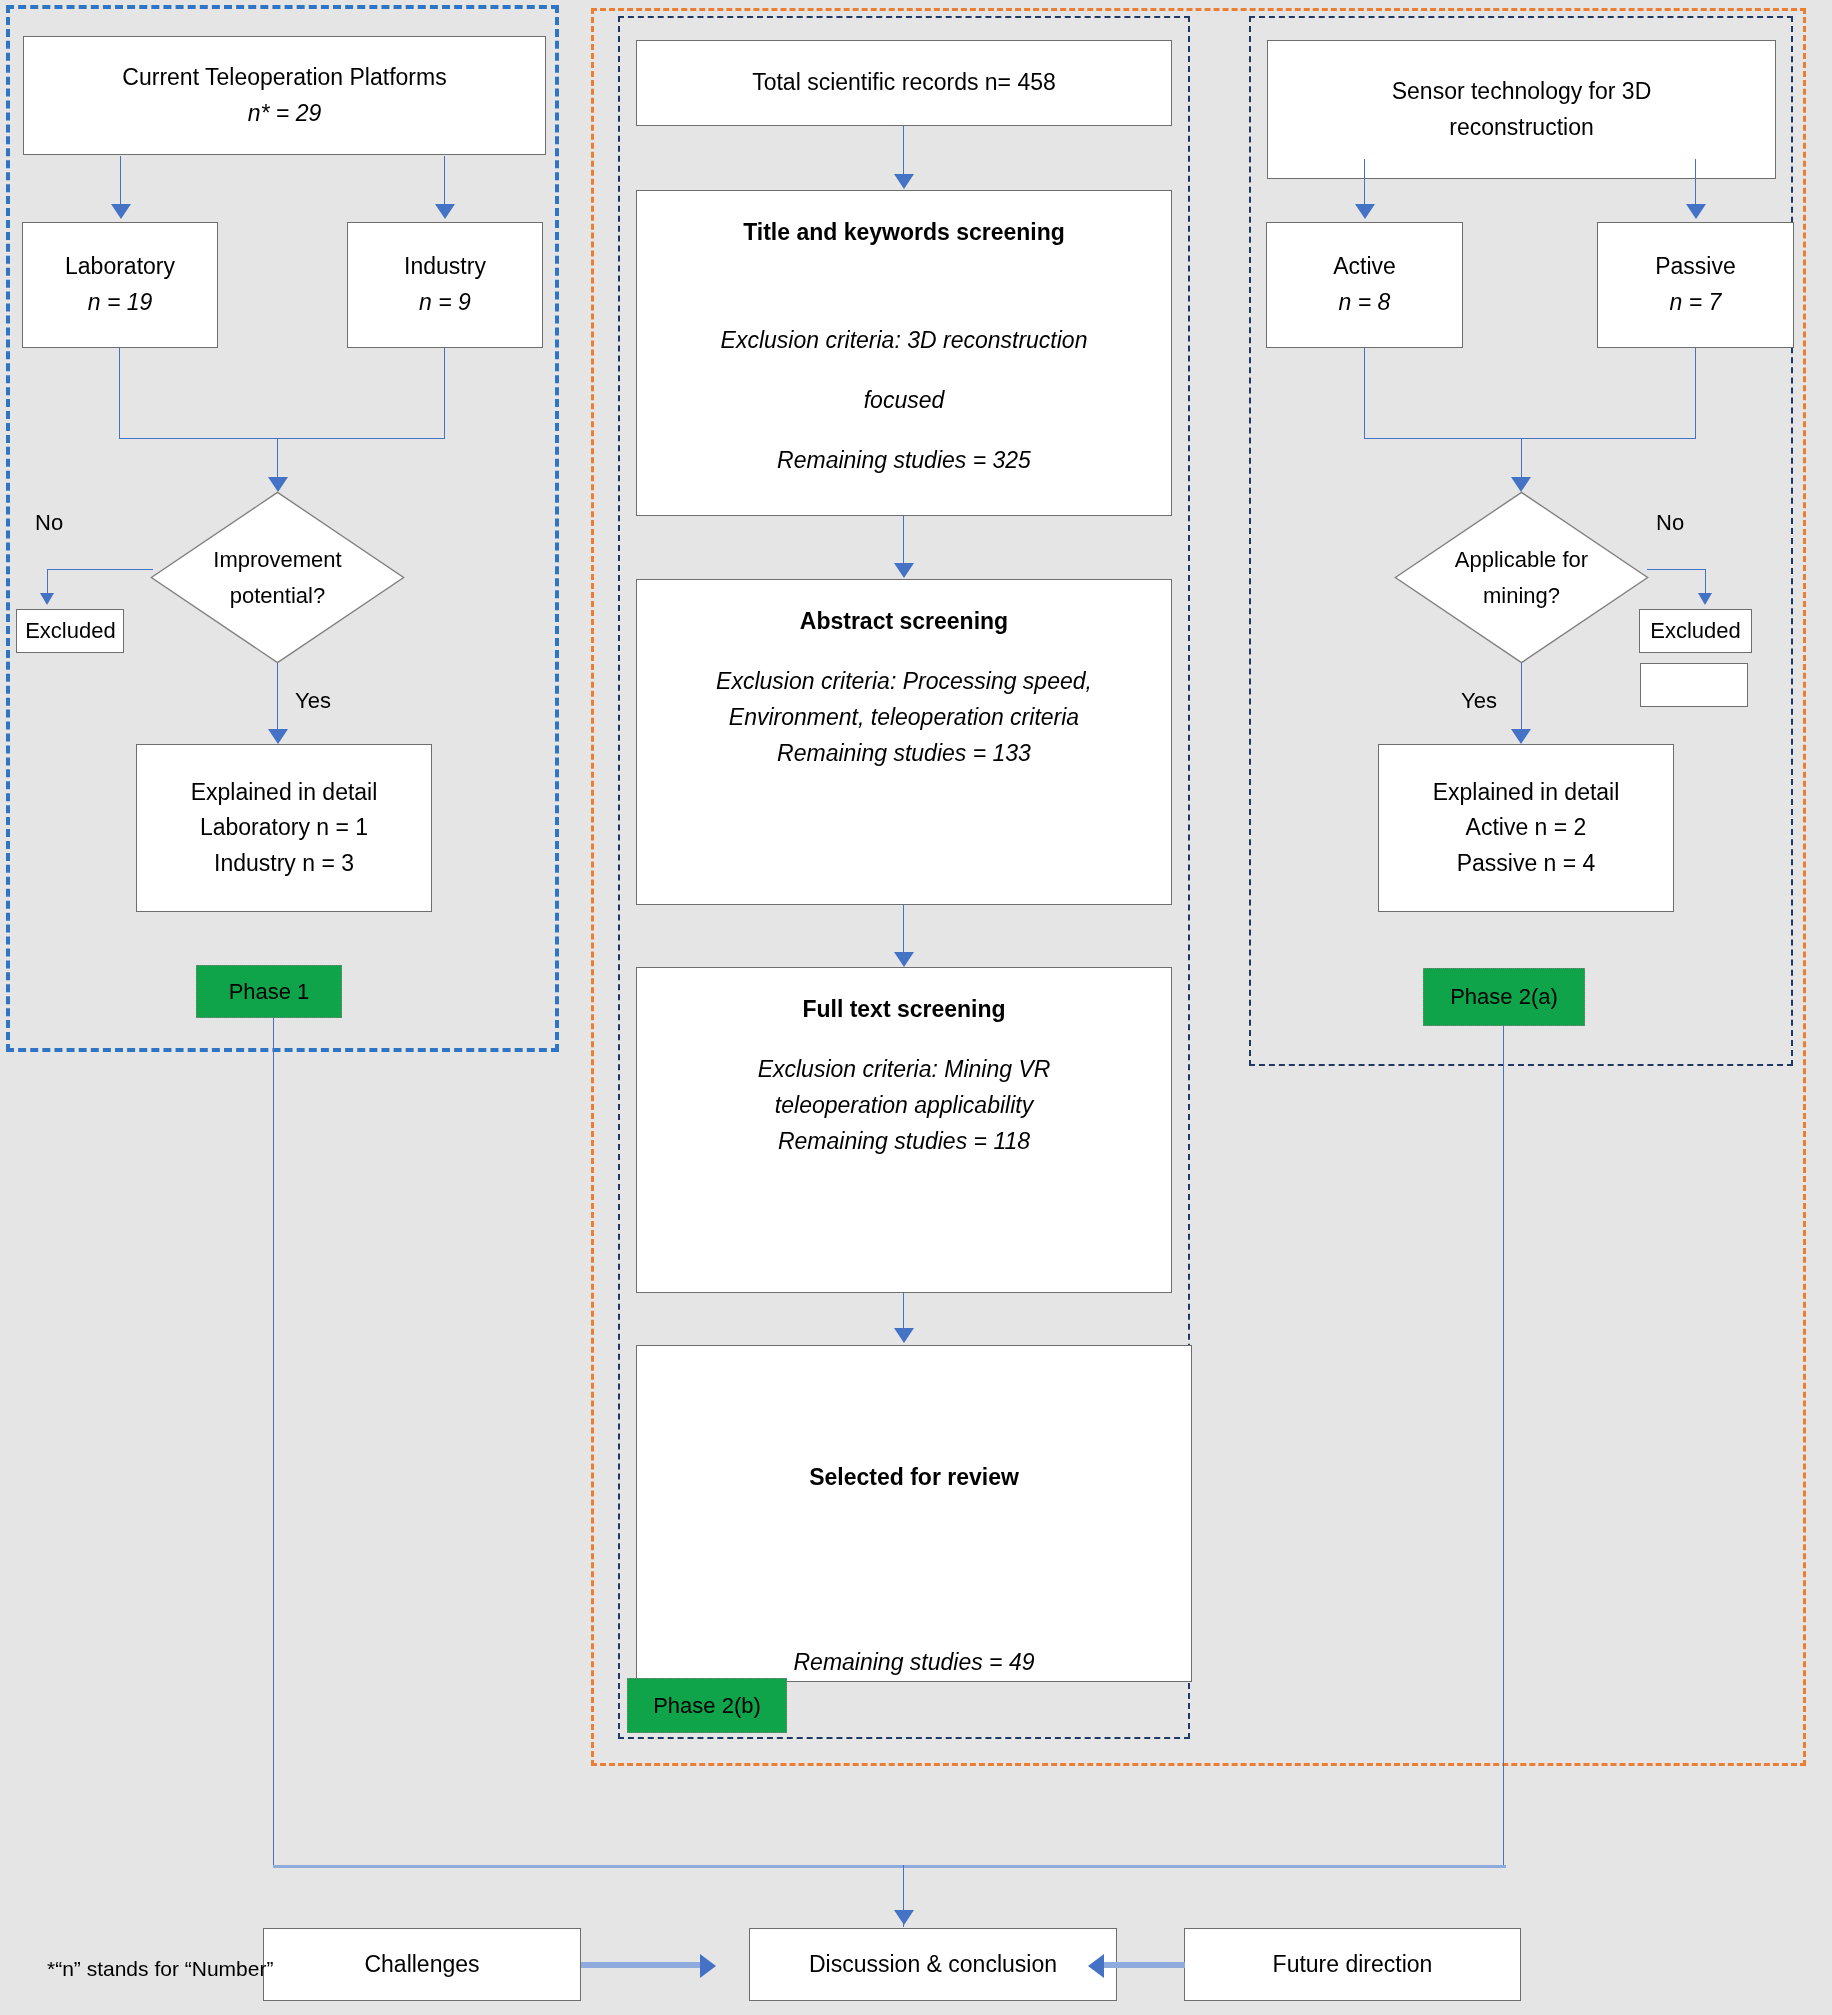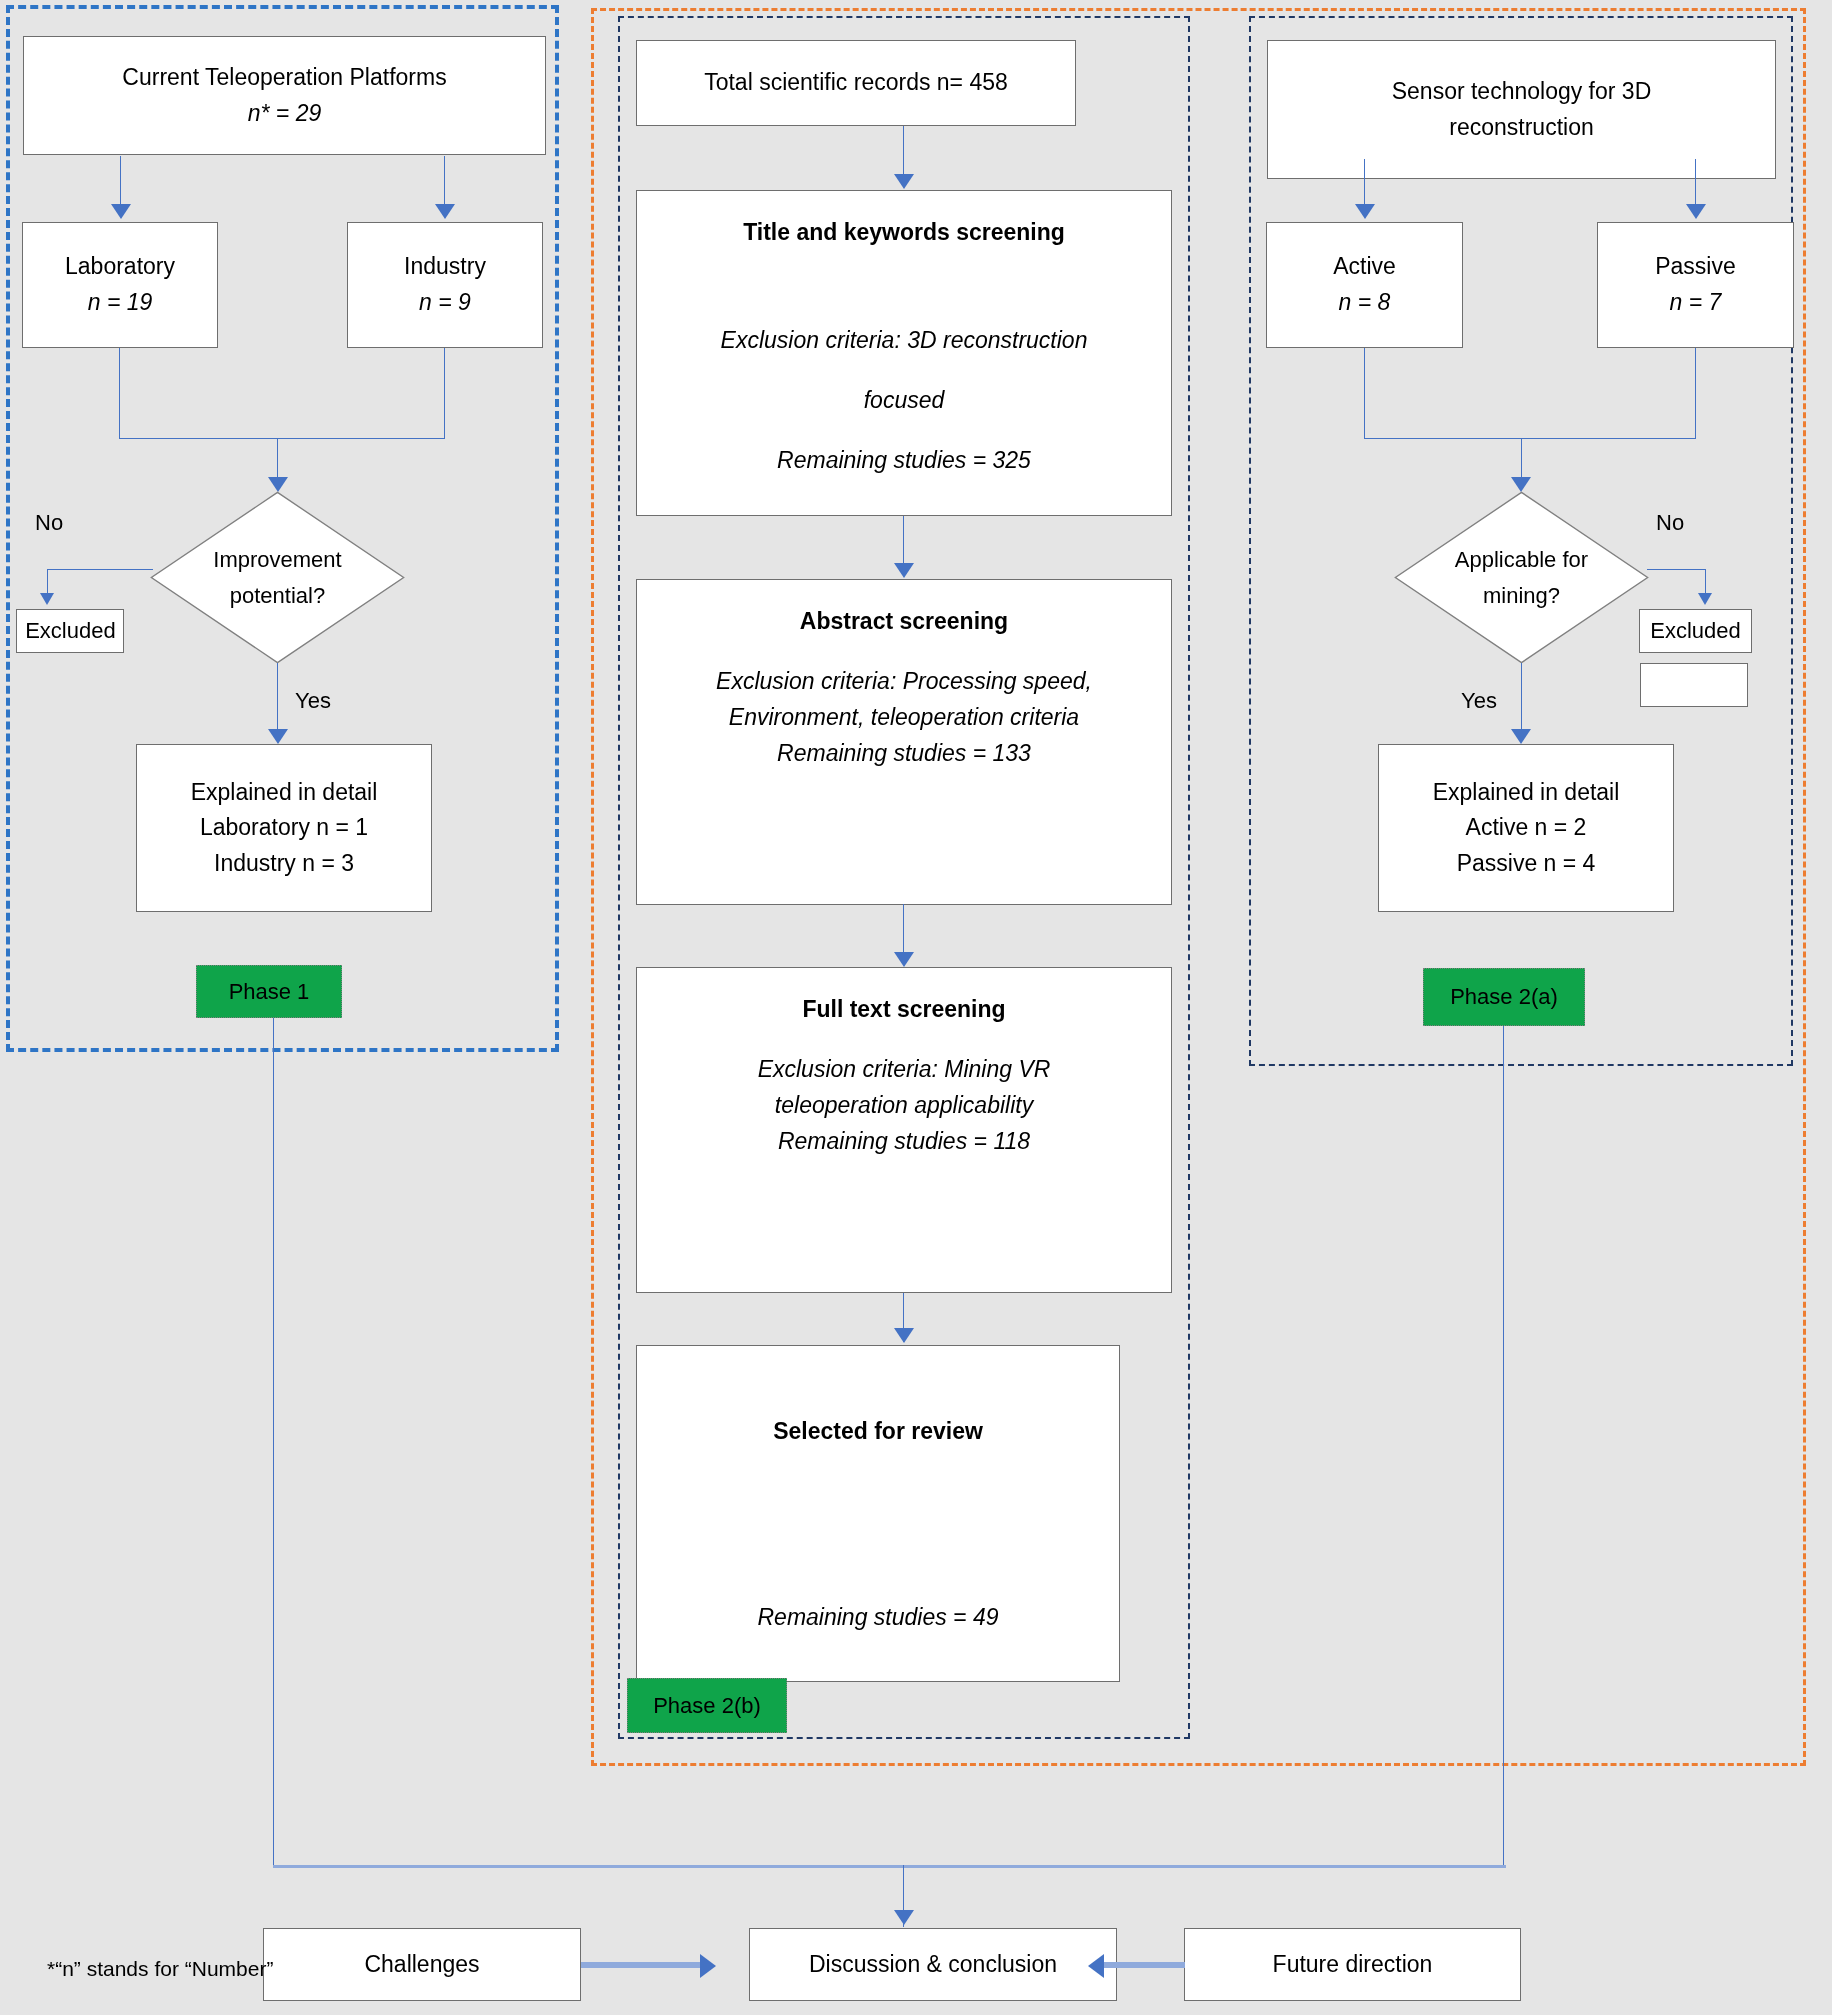--- a/index.html
+++ b/index.html
@@ -111,21 +111,21 @@
     <span class="ln">Laboratory n = 1</span>
     <span class="ln">Industry n = 3</span>
   </div>
 
   <div class="chip" style="left:196px;top:965px;width:146px;height:53px;font-size:22px;">
     <span>Phase 1</span>
   </div>
 
   <div class="ln-v" style="left:273px;top:1018px;height:850px;"></div>
 
-  <div class="box" style="left:636px;top:40px;width:440px;height:86px;font-size:23px;">
+  <div class="box" style="left:636px;top:40px;width:536px;height:86px;font-size:23px;">
     <span class="ln">Total scientific records n= 458</span>
   </div>
   <div class="ln-v" style="left:903px;top:126px;height:49px;"></div>
   <div class="arw-d" style="left:894px;top:174px;"></div>
 
   <div class="box" style="left:636px;top:190px;width:536px;height:326px;font-size:23px;justify-content:flex-start;padding-top:24px;gap:24px;">
     <span class="ln ttl">Title and keywords screening</span>
     <span class="ln" style="height:24.6px;"></span>
     <span class="ln ital">Exclusion criteria: 3D reconstruction</span>
     <span class="ln ital">focused</span>
@@ -147,21 +147,21 @@
   <div class="box" style="left:636px;top:967px;width:536px;height:326px;font-size:23px;justify-content:flex-start;padding-top:24px;">
     <span class="ln ttl">Full text screening</span>
     <span class="ln" style="height:24.6px;"></span>
     <span class="ln ital">Exclusion criteria: Mining VR</span>
     <span class="ln ital">teleoperation applicability</span>
     <span class="ln ital">Remaining studies = 118</span>
   </div>
   <div class="ln-v" style="left:903px;top:1293px;height:49px;"></div>
   <div class="arw-d" style="left:894px;top:1328px;"></div>
 
-  <div class="box" style="left:636px;top:1345px;width:484px;height:337px;font-size:23px;justify-content:center;padding-top:22px;">
+  <div class="box" style="left:636px;top:1345px;width:556px;height:337px;font-size:23px;justify-content:flex-end;padding-top:22px;">
     <span class="ln ttl">Selected for review</span>
     <span class="ln" style="height:150px;"></span>
     <span class="ln ital">Remaining studies = 49</span>
   </div>
 
   <div class="chip" style="left:627px;top:1678px;width:160px;height:55px;font-size:22px;">
     <span>Phase 2(b)</span>
   </div>
 
   <div class="box" style="left:1267px;top:40px;width:509px;height:139px;font-size:23px;">

